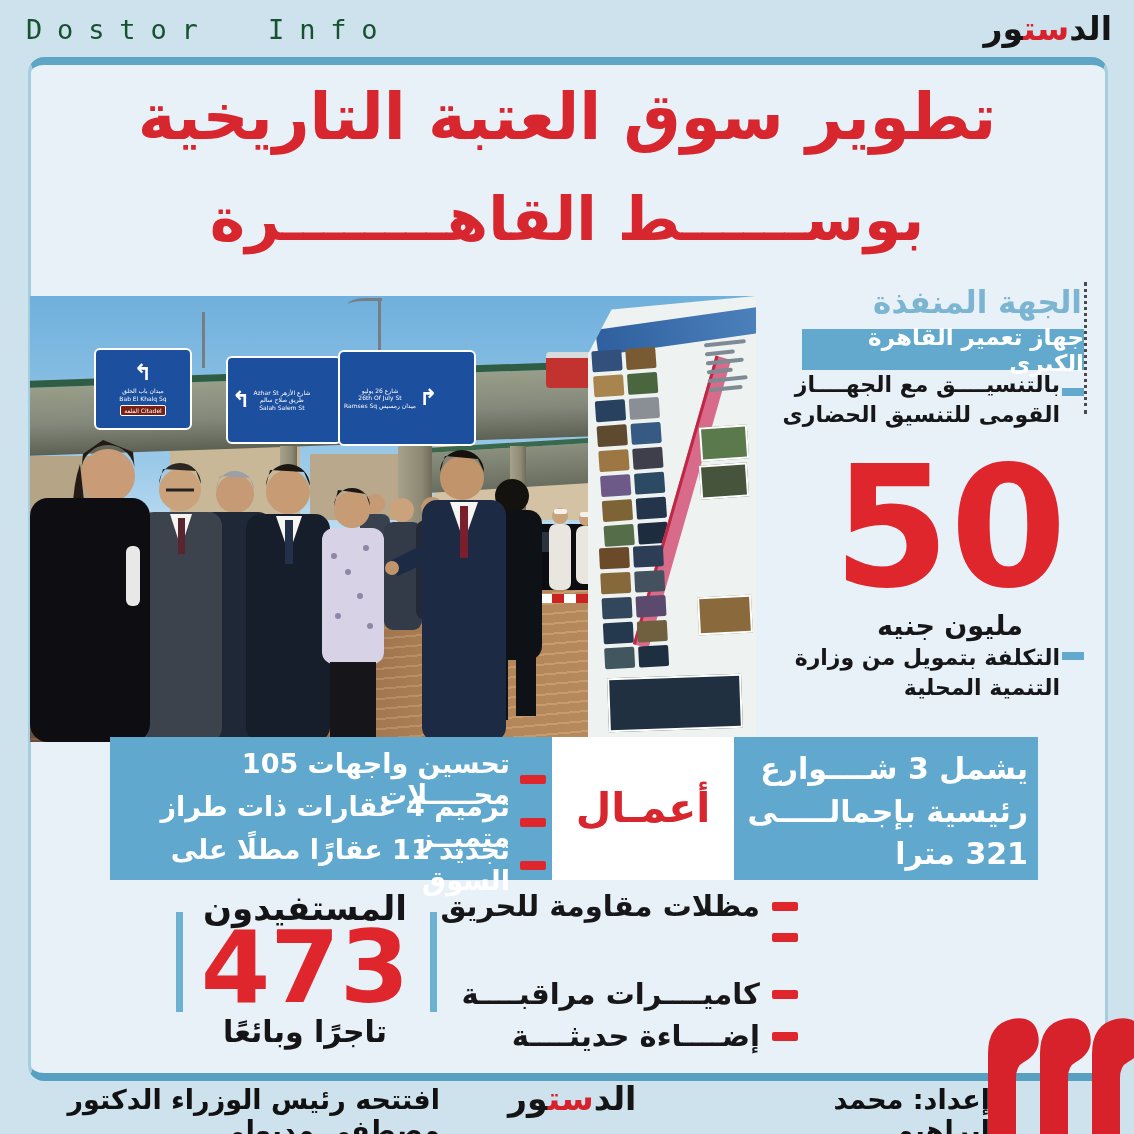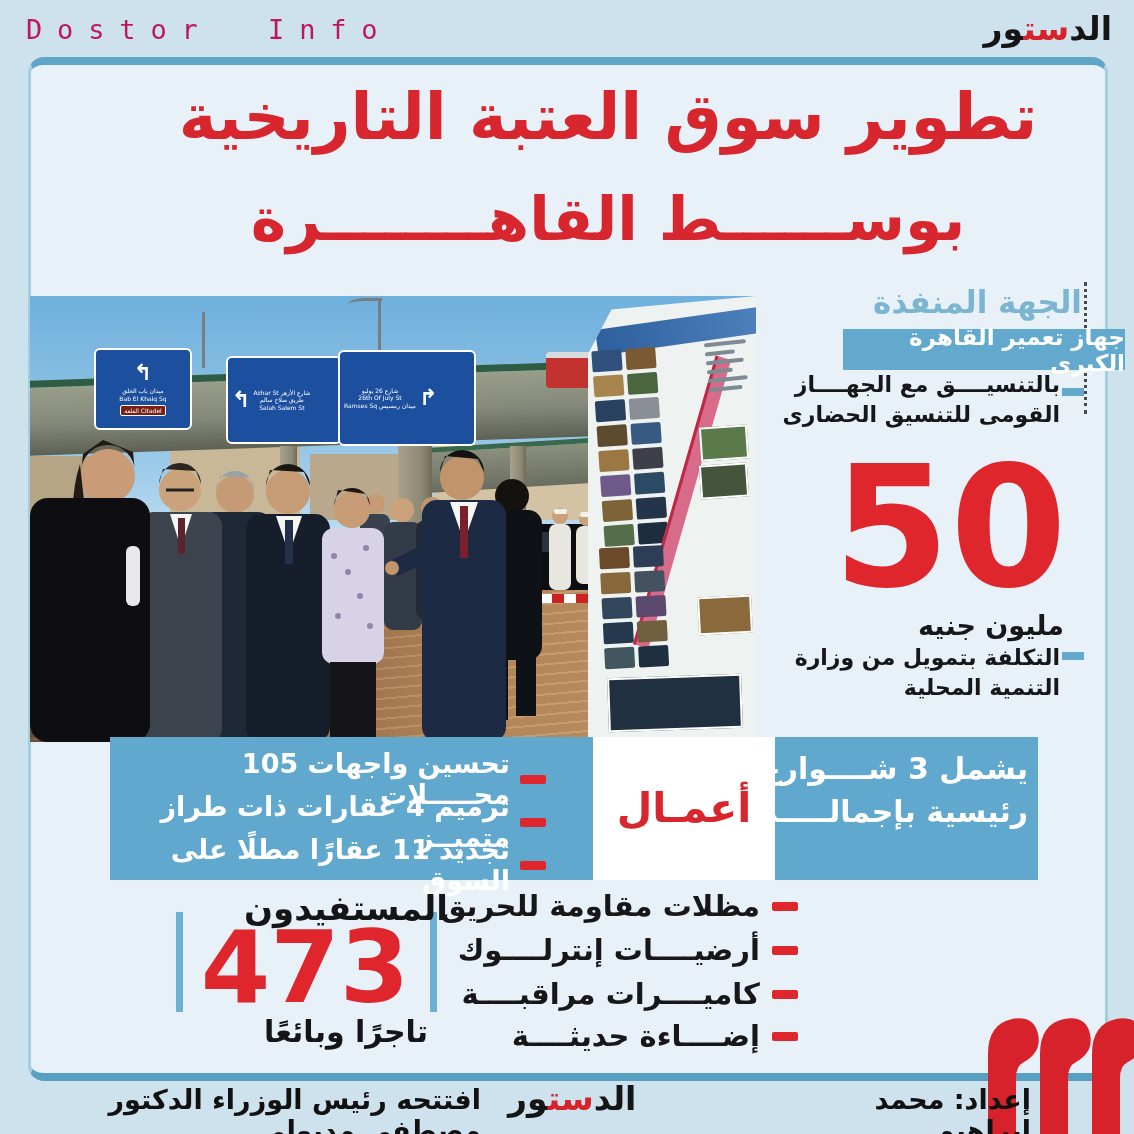--- a/index.html
+++ b/index.html
@@ -1,21 +1,21 @@
 <!DOCTYPE html>
 <html lang="ar"><head>
 <meta charset="utf-8">
 <style>
   html,body{margin:0;padding:0;}
   body{width:1134px;height:1134px;background:#cde2ed;font-family:"DejaVu Sans",sans-serif;overflow:hidden;}
   .abs{position:absolute;}
   #stage{position:relative;width:1134px;height:1134px;}
-  .ar{direction:rtl;margin-left:41px;}
-  
-  .brand{left:26px;top:14px;font-family:"DejaVu Sans Mono",monospace;font-size:27px;letter-spacing:.55em;word-spacing:.9em;color:#be185d;}
+  .ar{direction:rtl;}
+  
+  .brand{left:26px;top:14px;font-family:"DejaVu Sans Mono",monospace;font-size:27px;letter-spacing:.55em;word-spacing:.9em;color:#14532d;}
   .logo{font-weight:800;font-size:33px;color:#151515;direction:rtl;line-height:1;}
   .logo .red{color:#d7222b;margin-top:46px;}
   .logo-top{right:22px;top:12px;}
   
   .card{left:28px;top:57px;width:1074px;height:1008px;background:#e8f1f7;border-radius:16px;
         border-top:8px solid #5fa5c6;border-bottom:8px solid #57a0c2;border-left:3px solid #a5cde0;border-right:3px solid #a5cde0;}
   .headline{left:60px;width:1014px;text-align:center;color:#d7262e;font-weight:800;}
   .h1{top:76px;font-size:64px;line-height:1.3;}
   .h2{top:180px;font-size:60px;line-height:1.3;}
   
@@ -273,34 +273,34 @@
   <div class="abs band-item" style="top:834px;">
     <span class="ar">تجديد 11 عقارًا مطلًا على السوق</span>
     <span class="dash-red"></span>
   </div>
   <div class="abs whitebox ar">
     <div>أعمـال</div>
   </div>
   <div class="abs scope ar">
     <div>يشمل 3 شــــوارع</div>
     <div>رئيسية بإجمالـــــى</div>
+    <div>321 مترا</div>
   </div>
 
   <div class="abs vbar" style="left:176px;"></div>
   <div class="abs vbar" style="left:430px;"></div>
   <div class="abs benef-h ar">المستفيدون</div>
   <div class="abs benef-v">473</div>
   <div class="abs feat-item" style="top:889px;">
     <span class="ar">مظلات مقاومة للحريق</span>
     <span class="dash-red"></span>
   </div>
 
   <div class="abs benef-c ar">تاجرًا وبائعًا</div>
   <div class="abs feat-item" style="top:933px;">
-    <span class="ar">أرضيــــات إنترلــــوك</span>
     <span class="dash-red"></span>
   </div>
   <div class="abs feat-item" style="top:977px;">
     <span class="ar">كاميــــرات مراقبــــة</span>
     <span class="dash-red"></span>
   </div>
   <div class="abs feat-item" style="top:1019px;">
     <span class="ar">إضــــاءة حديثــــة</span>
     <span class="dash-red"></span>
   </div>

